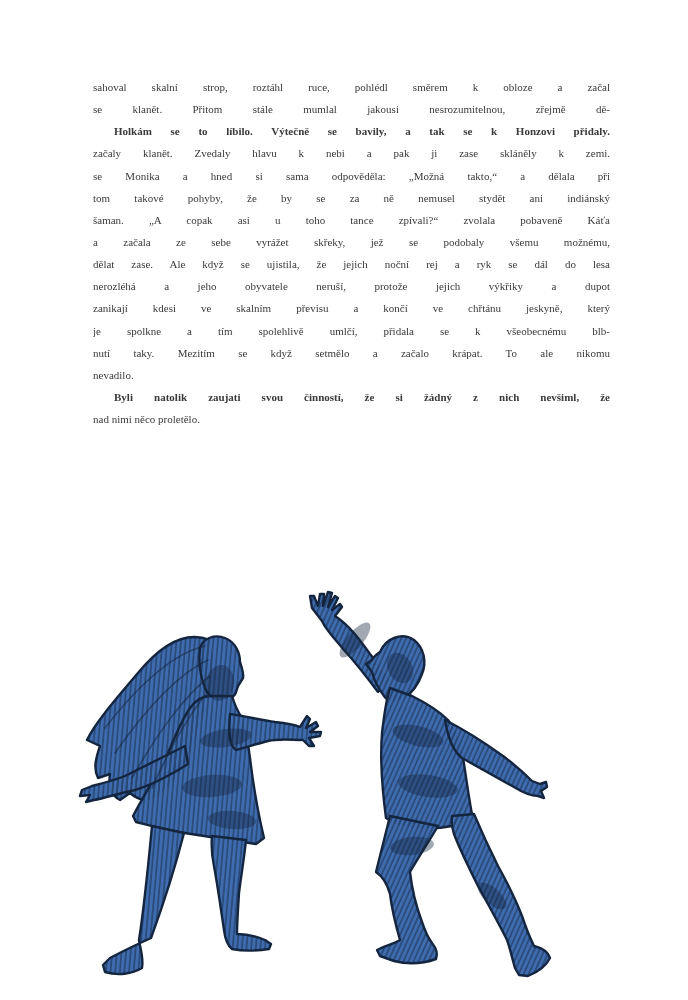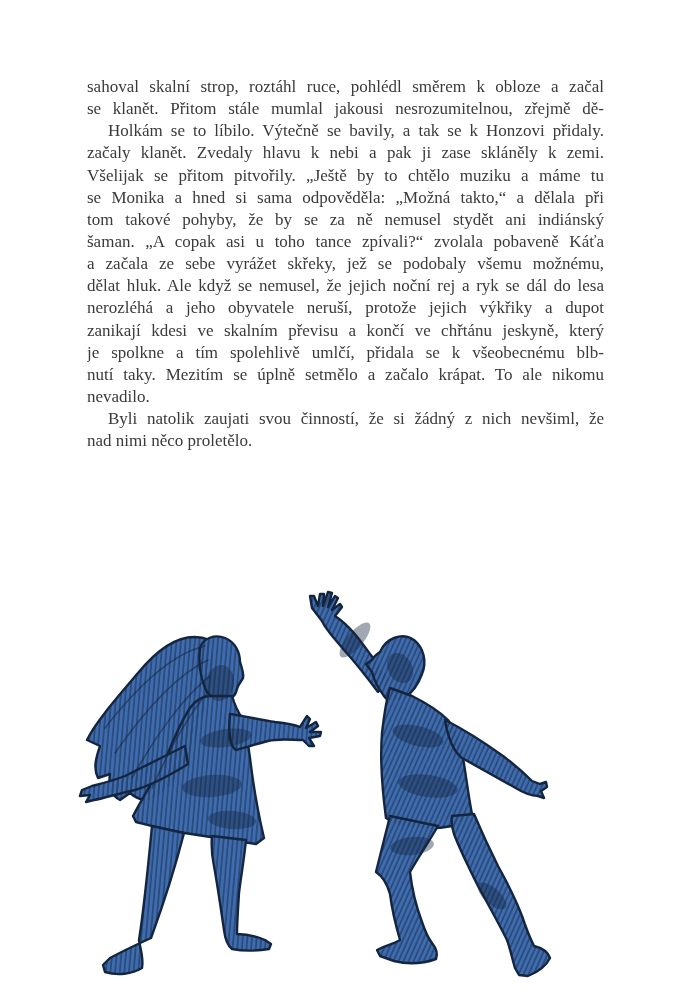--- a/index.html
+++ b/index.html
@@ -8,60 +8,59 @@
     --ill-blue:#3f6cae;
     --ink:#14253f;
   }
   html,body{margin:0;padding:0;}
   body{
     width:688px;height:1000px;position:relative;overflow:hidden;
     background:var(--paper);
     font-family:"Liberation Serif","DejaVu Serif",serif;
   }
   .text-block{
-    position:absolute;left:87px;top:76px;width:517px;
+    position:absolute;left:93px;top:76px;width:517px;
     color:var(--text);
-    font-size:17px;line-height:22.15px;
+    font-size:11px;line-height:22.15px;
     overflow:hidden;
   }
   .line{
     height:22.15px;white-space:nowrap;
     text-align:justify;text-align-last:justify;
   }
   .line.para-end{text-align-last:left;}
-  .line.indent{padding-left:21px;}
+  .line.indent{padding-left:21px;font-weight:bold;}
   .illustration{
     position:absolute;left:60px;top:588px;width:560px;height:412px;
   }
   .base{fill:var(--ill-blue);stroke:var(--ink);stroke-width:2.4;stroke-linejoin:round;stroke-linecap:round;}
   .hatch{stroke:none;opacity:.55;}
   .hatch-line{stroke:var(--ink);stroke-width:1.5;}
   .shade-blob{fill:var(--ink);opacity:.4;}
   .hair-line{fill:none;stroke:var(--ink);stroke-width:1.6;opacity:.55;stroke-linecap:round;}
 </style>
 </head>
 <body>
 
 <div class="book-page">
 
   <div class="text-block">
       <div class="line">sahoval skalní strop, roztáhl ruce, pohlédl směrem k obloze a začal</div>
       <div class="line">se klanět. Přitom stále mumlal jakousi nesrozumitelnou, zřejmě dě-</div>
       <div class="line indent">Holkám se to líbilo. Výtečně se bavily, a tak se k Honzovi přidaly.</div>
       <div class="line">začaly klanět. Zvedaly hlavu k nebi a pak ji zase skláněly k zemi.</div>
-      <div class="line">Všelijak se přitom pitvořily. „Ještě by to chtělo muziku a máme tu</div>
       <div class="line">se Monika a hned si sama odpověděla: „Možná takto,“ a dělala při</div>
       <div class="line">tom takové pohyby, že by se za ně nemusel stydět ani indiánský</div>
       <div class="line">šaman. „A copak asi u toho tance zpívali?“ zvolala pobaveně Káťa</div>
       <div class="line">a začala ze sebe vyrážet skřeky, jež se podobaly všemu možnému,</div>
-      <div class="line">dělat hluk. Ale když se nemusel, že jejich noční rej a ryk se dál do lesa</div>
+      <div class="line">dělat zase. Ale když se ujistila, že jejich noční rej a ryk se dál do lesa</div>
       <div class="line">nerozléhá a jeho obyvatele neruší, protože jejich výkřiky a dupot</div>
       <div class="line">zanikají kdesi ve skalním převisu a končí ve chřtánu jeskyně, který</div>
       <div class="line">je spolkne a tím spolehlivě umlčí, přidala se k všeobecnému blb-</div>
-      <div class="line">nutí taky. Mezitím se úplně setmělo a začalo krápat. To ale nikomu</div>
+      <div class="line">nutí taky. Mezitím se když setmělo a začalo krápat. To ale nikomu</div>
       <div class="line para-end">nevadilo.</div>
       <div class="line indent">Byli natolik zaujati svou činností, že si žádný z nich nevšiml, že</div>
       <div class="line para-end">nad nimi něco proletělo.</div>
     </div>
 
   <div class="illustration">
     <svg width="560" height="412" viewBox="0 0 560 412" xmlns="http://www.w3.org/2000/svg">
       <defs>
         <pattern id="hatchG" patternUnits="userSpaceOnUse" width="4.6" height="9" patternTransform="rotate(5)">
           <line class="hatch-line" x1="1" y1="-1" x2="1" y2="10"></line>

